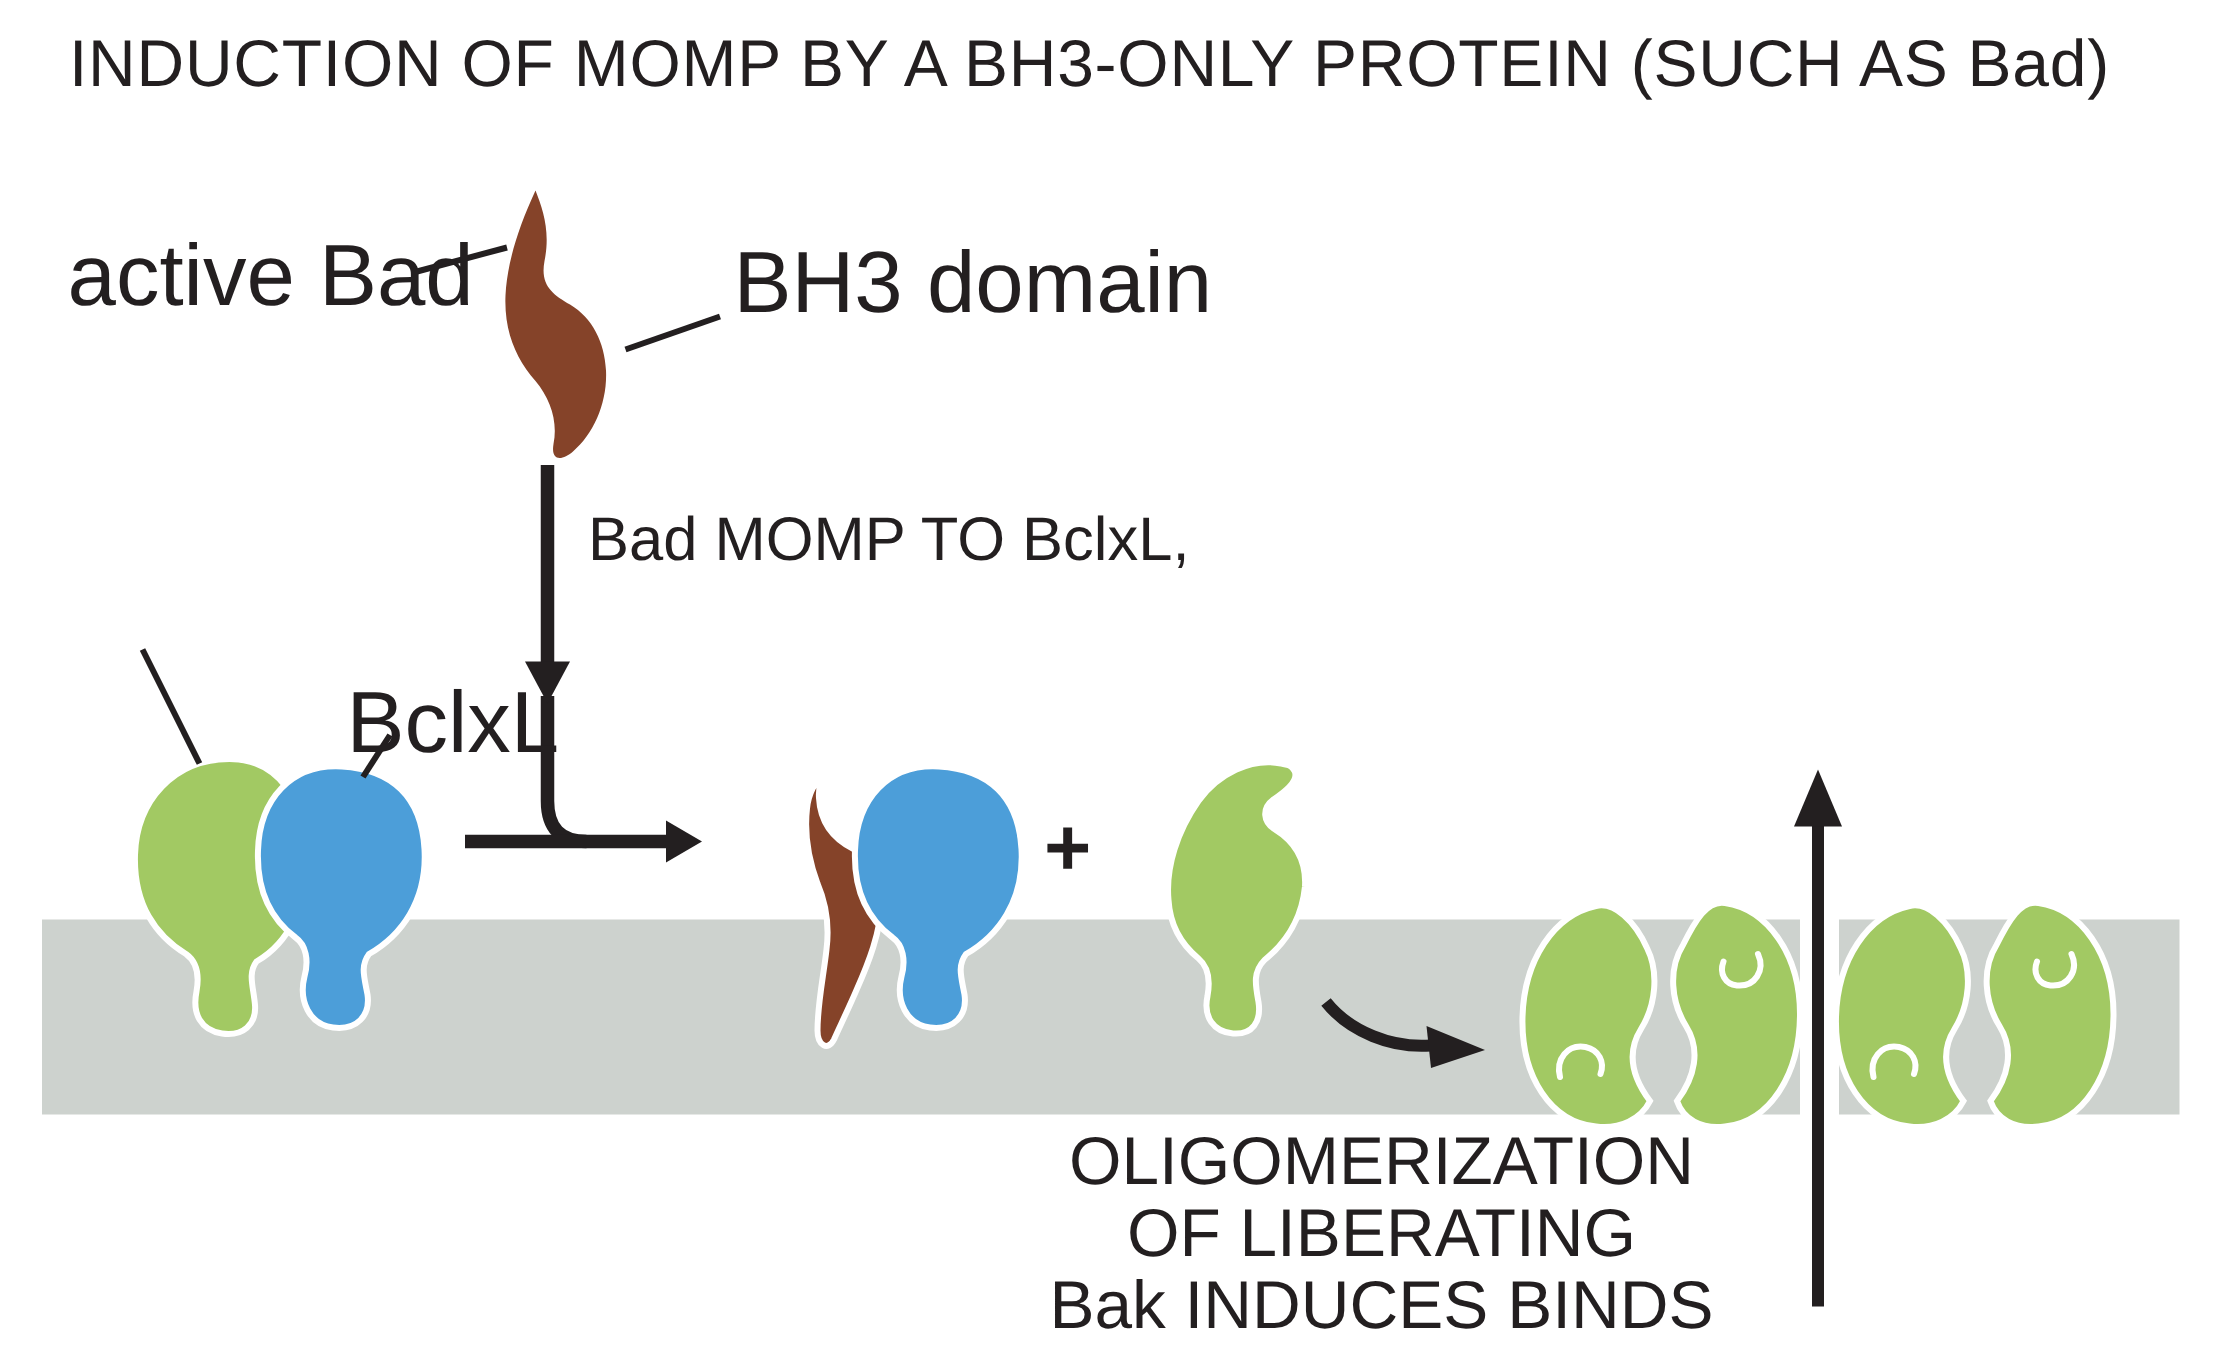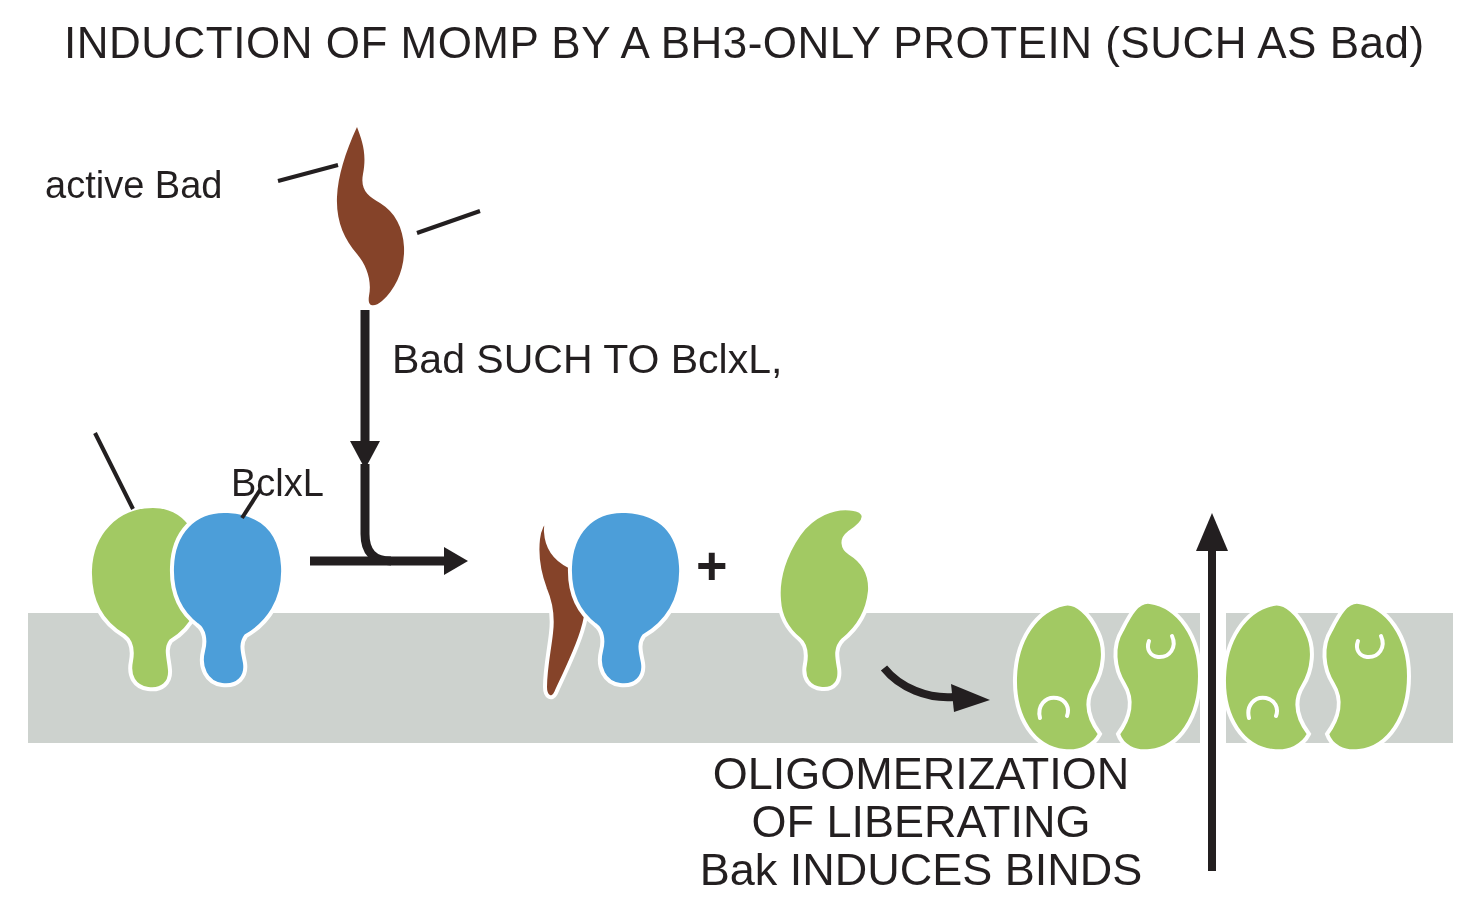--- a/index.html
+++ b/index.html
@@ -1,22 +1,22 @@
 <!DOCTYPE html>
 <html><head>
 <meta charset="utf-8">
 <style>
   html,body{margin:0;padding:0;}
   body{width:1484px;height:902px;background:#ffffff;overflow:hidden;
        font-family:"Liberation Sans", sans-serif;}
   .canvas{position:relative;width:1484px;height:902px;background:#ffffff;}
   .svg-layer{position:absolute;left:0;top:0;}
   .txt{position:absolute;color:#231f20;white-space:nowrap;}
-  .title{left:64px;top:18px;font-size:44px;letter-spacing:.5px;}
-  .lbl{font-size:38px;margin-top:14px;}
+  .title{left:46px;top:18px;font-size:44px;letter-spacing:.5px;}
+  .lbl{font-size:58px;}
   .lbl-active-bad{left:45px;top:150px;}
   .lbl-bh3{left:489px;top:155px;}
   .lbl-inhibited{left:46px;top:330px;line-height:47px;}
   .lbl-bclxl{left:231px;top:448px;text-align:right;}
   .binding-text{left:392px;top:336px;font-size:41px;line-height:47px;}
   .plus{left:696px;top:534px;font-size:54px;font-weight:bold;}
   .caption{left:620px;top:750px;width:602px;text-align:center;
            font-size:45px;line-height:48px;white-space:nowrap;}
 </style>
 </head>
@@ -90,26 +90,27 @@
       <polygon points="444,547 444,575 468,561"></polygon>
       <polygon points="1196,551 1228,551 1212,513"></polygon>
       <polygon points="951,684 954,712 990,700"></polygon>
     </g>
   </svg>
 
   <div class="txt title">INDUCTION OF MOMP BY A BH3-ONLY PROTEIN (SUCH AS Bad)</div>
 
   <div class="txt lbl lbl-active-bad">active Bad</div>
 
+  <div class="txt lbl lbl-bh3">BH3 domain</div>
 
 
   <div class="txt lbl lbl-bclxl">BclxL</div>
 
   <div class="txt binding-text">
-    <div>Bad SUCH TO BclxL,</div>
+    <div>Bad MOMP TO BclxL,</div>
   </div>
 
   <div class="txt plus">+</div>
 
   <div class="txt caption">
     <div>OLIGOMERIZATION</div>
     <div>OF LIBERATING</div>
     <div>Bak INDUCES BINDS</div>
   </div>
 

